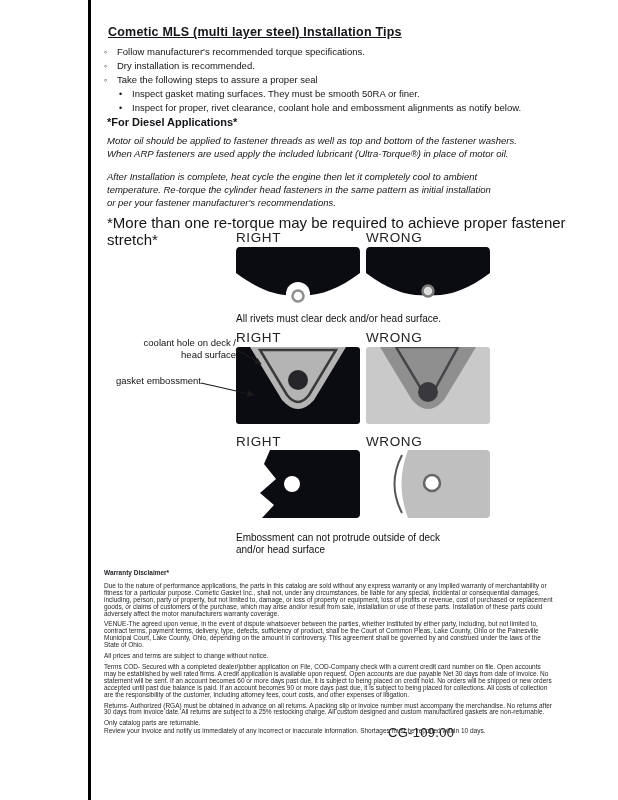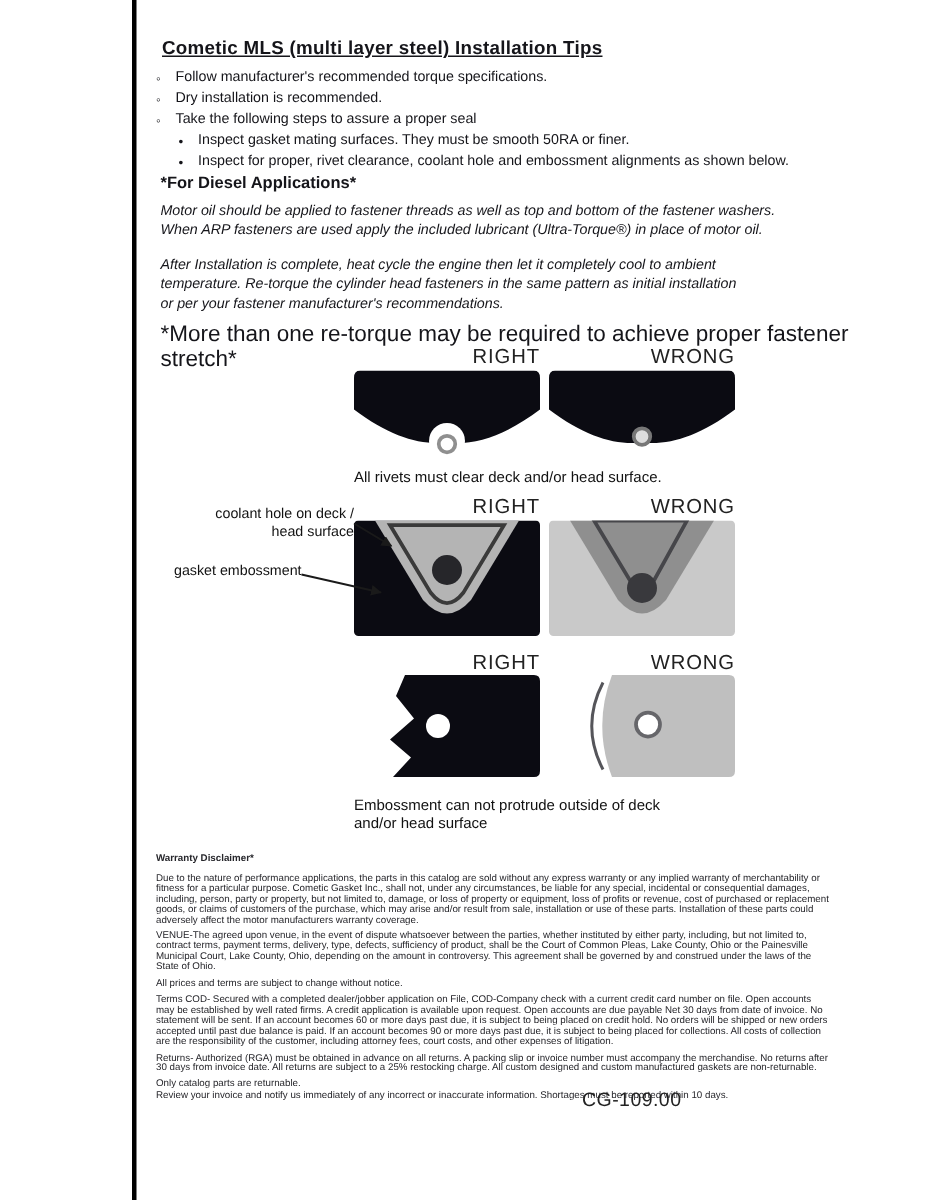--- a/index.html
+++ b/index.html
@@ -21,21 +21,21 @@
   .marker.filled { font-size:9px; }
   .tip.sub { margin-left:15px; }
 
   .diesel-heading { position:absolute; left:107px; top:116px; margin:0; font-size:11px; font-weight:bold; }
   .para { position:absolute; left:107px; width:470px; font-size:9.5px; line-height:13px;font-style:italic; }
   .para.p1 { top:134px; }
   .para.p2 { top:170px; }
   .note { position:absolute; left:107px; top:214px; font-size:15px; }
 
   .diagrams { position:absolute; left:104px; top:228px; width:470px; height:345px; }
-  .col-hdr { position:absolute; width:124px; text-align:right; font-size:13.5px; letter-spacing:0.6px; color:#222; }
+  .col-hdr { position:absolute; width:124px; text-align:left; font-size:13.5px; letter-spacing:0.6px; color:#222; }
   .dgm { position:absolute; display:block; }
   .caption { position:absolute; left:132px; font-size:10px; line-height:12px; color:#111; }
   .callout { position:absolute; font-size:9.5px; line-height:11.5px; color:#111; }
   .callout.c1 { left:36px; top:109px; width:96px;text-align:right; }
   .callout.c2 { left:12px; top:147px; width:110px; }
   .arrows { position:absolute; left:0; top:0; pointer-events:none; }
 
   .disclaimer { position:absolute; left:104px; top:570px; width:449px; font-size:6.5px; line-height:6.9px; color:#26262b; }
   .disclaimer .dhead { font-weight:bold; margin:0 0 6px 0; }
   .disclaimer p { margin:0 0 4px 0; }
@@ -63,21 +63,21 @@
     <div class="tip">
       <span class="marker open">◦</span>
       <span>Take the following steps to assure a proper seal</span>
     </div>
     <div class="tip sub">
       <span class="marker filled">•</span>
       <span>Inspect gasket mating surfaces.  They must be smooth 50RA or finer.</span>
     </div>
     <div class="tip sub">
       <span class="marker filled">•</span>
-      <span>Inspect for proper, rivet clearance, coolant hole and embossment alignments as shown below.</span>
+      <span>Inspect for proper, rivet clearance, coolant hole and embossment alignments as notify below.</span>
     </div>
   </div>
 
   <h2 class="diesel-heading">*For Diesel Applications*</h2>
 
   <div class="para p1">
     <div>Motor oil should be applied to fastener threads as well as top and bottom of the fastener washers.</div>
     <div>When ARP fasteners are used apply the included lubricant (Ultra-Torque®) in place of motor oil.</div>
   </div>
 

